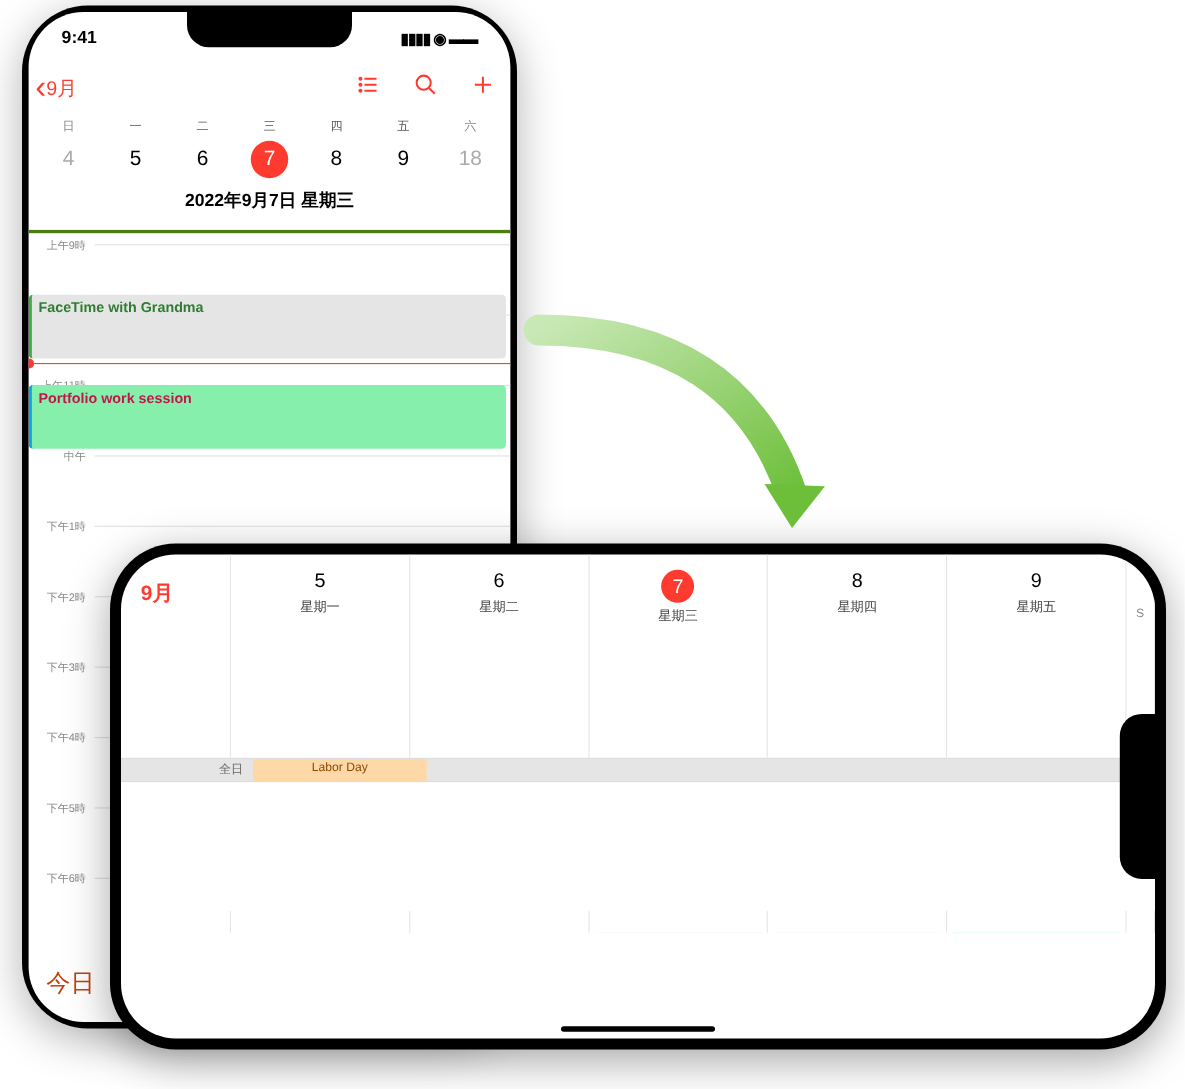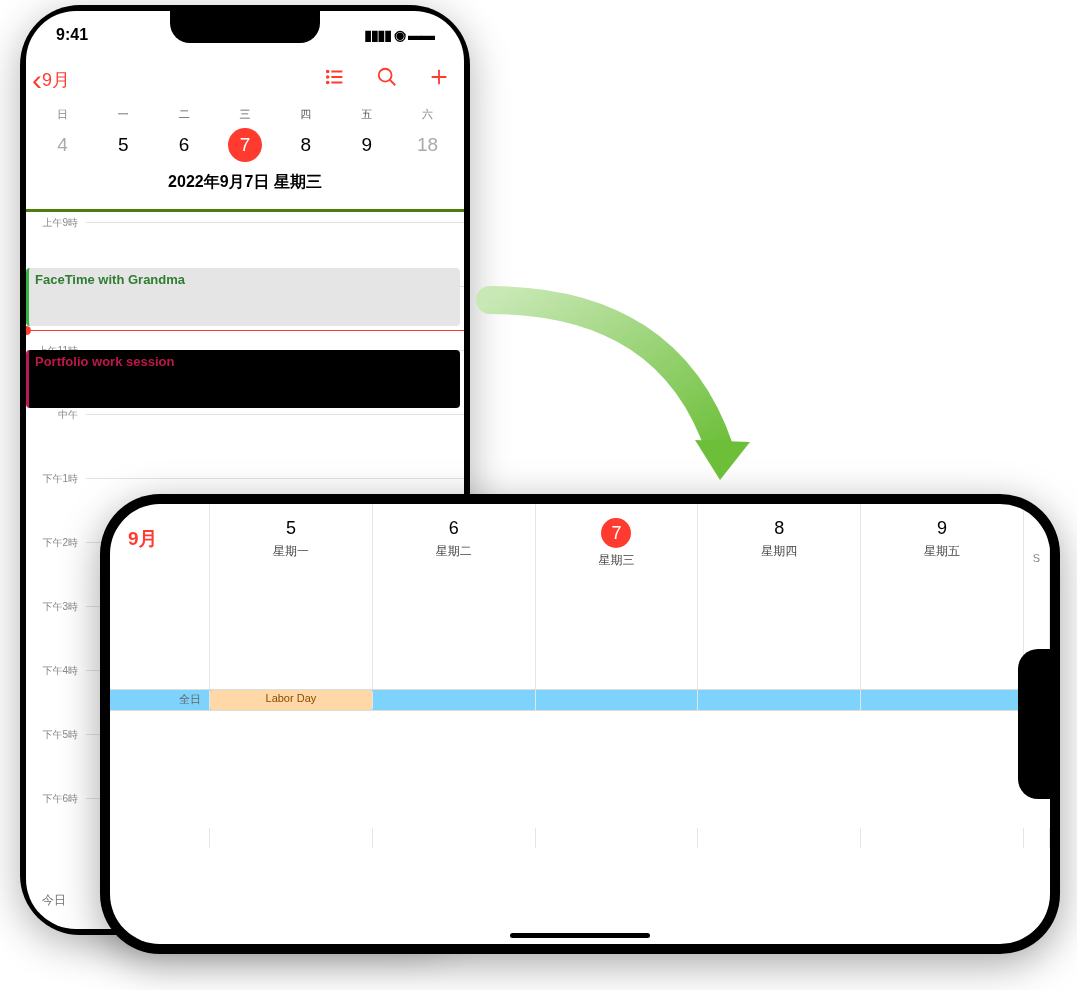--- a/index.html
+++ b/index.html
@@ -119,28 +119,28 @@
     left: 0; right: 4px;
     border-radius: 4px;
     font-size: 13px;
     font-weight: 600;
     padding: 4px 6px;
     overflow: hidden;
     white-space: nowrap;
     text-overflow: ellipsis;
   }
   .ev-green { background: #e5e5e5; color: #2e7d32; border-left: 3px solid #3cb043; }
-  .ev-pink { background: #000000; color: #c0164a; border-left: 3px solid #be185d; }
+  .ev-pink { background: #86efac; color: #c0164a; border-left: 3px solid #0ea5e9; }
   .ev-blue { background: #d2ecfb; color: #0866a6; border-left: 3px solid #1e88e5; }
   .ev-orange { background: #ffd8a8; color: #8a4b00; border-left: 3px solid #fb8c00; }
   .today-link {
     position: absolute;
     left: 16px; bottom: 20px;
-    color: #737373;
-    font-size: 12px;
+    color: #c2410c;
+    font-size: 22px;
   }
   
   .phone-landscape {
     position: absolute;
     left: 100px;
     top: 494px;
     width: 960px;
     height: 460px;
     background: #000;
     border-radius: 60px;
@@ -215,25 +215,26 @@
     font-size: 11px;
     font-weight: 600;
     padding: 2px 4px;
     overflow: hidden;
     line-height: 1.15;
   }
   .allday-bar {
     grid-column: 1 / -1;
     display: grid;
     grid-template-columns: 100px repeat(5,1fr) 26px;
-    background: #7dd3fc;
+    background: #e5e5e5;
     border-top: 1px solid #ddd;
     border-bottom: 1px solid #ddd;
     height: 22px;
     font-size: 11px;
+    padding-left: 20px;
   }
   .allday-bar > div { border-right: 1px solid #e5e5e5; padding: 2px 4px; overflow: hidden; }
   .allday-label { text-align: right; padding-right: 8px !important; color: #666; }
   .handle-bar {
     position: absolute;
     bottom: 6px; left: 50%;
     transform: translateX(-50%);
     width: 140px; height: 5px;
     background: #000; border-radius: 4px;
     z-index: 50;

